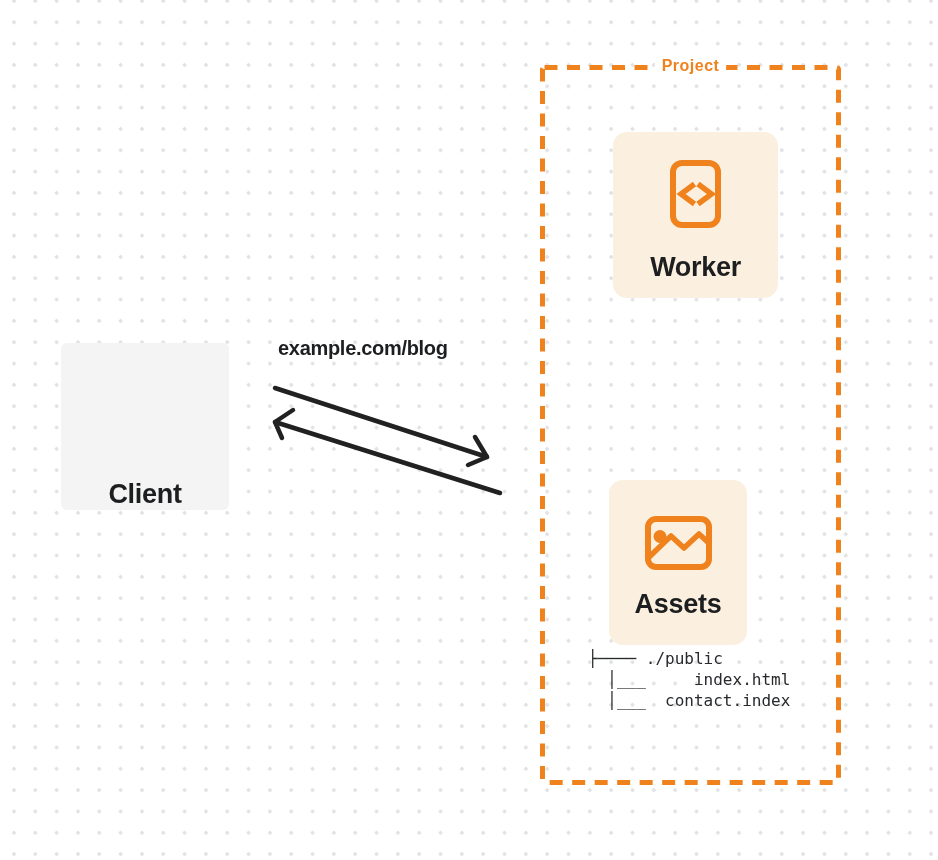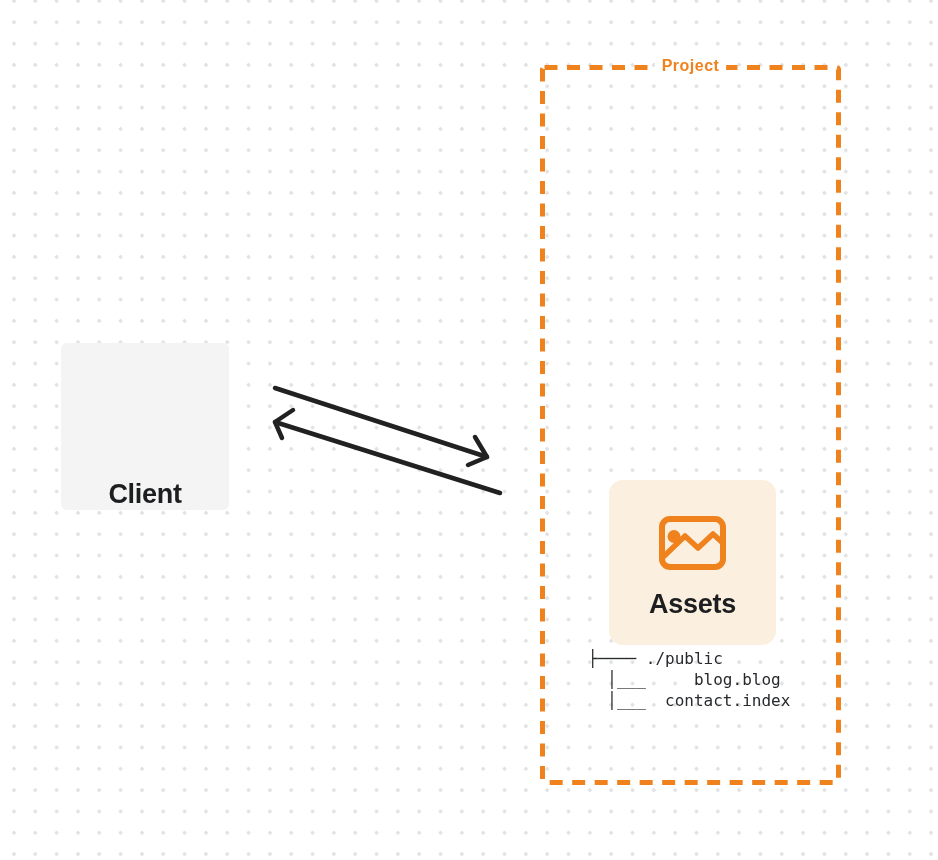--- a/index.html
+++ b/index.html
@@ -32,21 +32,21 @@
     position:absolute;left:50%;top:-13px;transform:translateX(-50%);
     background:#ffffff;padding:0 7px;line-height:28px;
     font-size:16px;font-weight:700;letter-spacing:0.5px;color:#f0821e;
     white-space:nowrap;
   }
   .card{
     position:absolute;background:#fbf0e0;border-radius:14px;
     display:flex;flex-direction:column;align-items:center;
   }
   .card.worker{left:73px;top:67px;width:165px;height:166px;}
-  .card.assets{left:69px;top:415px;width:167px;height:165px;}
+  .card.assets{left:69px;top:415px;width:138px;height:165px;}
   .card.worker .card-icon{margin-top:28px;}
   .card.assets .card-icon{margin-top:36px;}
   .card .card-label{
     font-size:27px;font-weight:700;color:#1d1e20;letter-spacing:-0.3px;
     line-height:32px;
   }
   .card.worker .card-label{margin-top:23px;}
   .card.assets .card-label{margin-top:18px;}
   .file-tree{
     position:absolute;left:48px;top:583px;margin:0;
@@ -58,47 +58,58 @@
 </style>
 </head>
 <body>
 
 <div class="canvas">
 
   <div class="client-box">
     <span class="node-label">Client</span>
   </div>
 
+  <div class="url-label">example.com/blog</div>
 
   <svg class="arrows" viewBox="0 0 938 860" xmlns="http://www.w3.org/2000/svg">
     <g stroke="#212121" stroke-width="4.5" fill="none" stroke-linecap="round" stroke-linejoin="round">
       <path d="M275,388 L487,457"></path>
       <path d="M475,437 L487,457 L468,465"></path>
       <path d="M500,493 L275,422"></path>
       <path d="M293,410 L275,422 L282,438"></path>
     </g>
   </svg>
 
   <div class="project">
     <svg class="project-border" viewBox="0 0 301 720" xmlns="http://www.w3.org/2000/svg">
       <rect x="2.5" y="2.5" width="296" height="715" rx="2" fill="none" stroke="#f0821e" stroke-width="5" stroke-dasharray="13 9.5"></rect>
     </svg>
     <div class="project-label">Project</div>
 
+    <div class="card worker">
+      <svg class="card-icon" width="51" height="68" viewBox="0 0 51 68" xmlns="http://www.w3.org/2000/svg">
+        <rect x="3" y="3" width="45" height="62" rx="9" fill="none" stroke="#f0821e" stroke-width="6"></rect>
+        <g fill="none" stroke="#f0821e" stroke-width="5.5" stroke-linecap="butt" stroke-linejoin="miter">
+          <polyline points="24.5,24 11,34 24.5,44"></polyline>
+          <polyline points="28,24 41.5,34 28,44"></polyline>
+        </g>
+      </svg>
+      <div class="card-label">Worker</div>
+    </div>
 
     <div class="card assets">
       <svg class="card-icon" width="67" height="54" viewBox="0 0 67 54" xmlns="http://www.w3.org/2000/svg">
         <defs>
           <clipPath id="imgclip">
               <rect x="2" y="2" width="63" height="50" rx="8"></rect>
             </clipPath>
         </defs>
         <rect x="3" y="3" width="61" height="48" rx="8" fill="none" stroke="#f0821e" stroke-width="6"></rect>
         <circle cx="15" cy="20.5" r="6.5" fill="#f0821e"></circle>
         <polyline points="2,43 26,20 39,32 54,18 66,29" clip-path="url(#imgclip)" fill="none" stroke="#f0821e" stroke-width="5.5" stroke-linecap="round" stroke-linejoin="round"></polyline>
       </svg>
       <div class="card-label">Assets</div>
     </div>
 
-    <pre class="file-tree"><span>├──── ./public</span><span>  │___     blog.blog</span><span>  │___  contact.index</span></pre>
+    <pre class="file-tree"><span>├──── ./public</span><span>  │___     index.html</span><span>  │___  contact.index</span></pre>
   </div>
 
 </div>
 
 </body></html>

